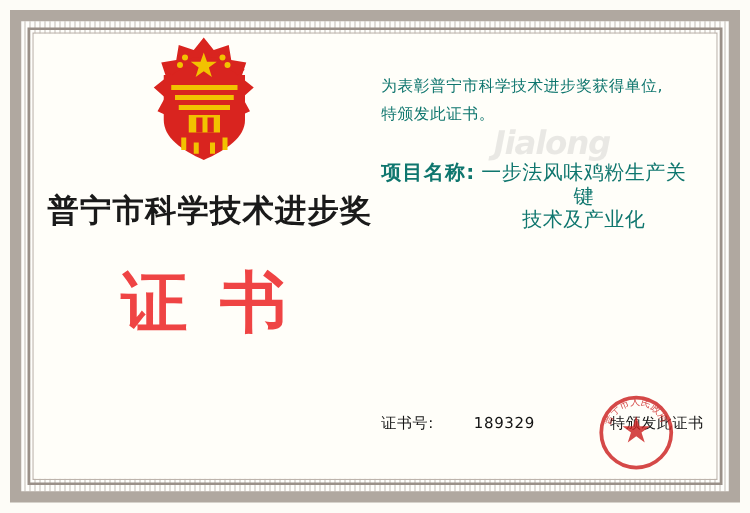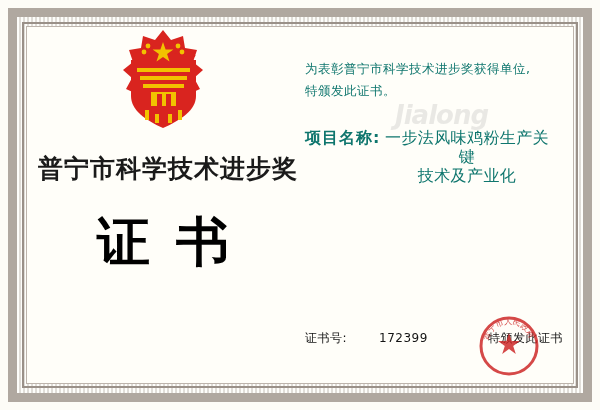--- a/index.html
+++ b/index.html
@@ -94,21 +94,21 @@
     font-size: 25px;
     font-weight: bold;
     color: #1a1a1a;
     letter-spacing: 1px;
     white-space: nowrap;
   }
   .cert-word {
     margin-top: 22px;
     font-size: 53px;
     font-weight: bold;
-    color: #000000;
+    color: #ef4444;
     letter-spacing: 26px;
     text-indent: 26px;
     white-space: nowrap;
   }
 
   
   .right-block {
     position: absolute;
     left: 305px;
     top: 58px;
@@ -270,21 +270,21 @@
         </span>
       </div>
 
 
 
     </div>
   </div>
 
   <div class="bottom-row">
     <span class="cert-no">
-      <span class="no-label">证书号:</span><span>172399</span>
+      <span class="no-label">证书号:</span><span>189329</span>
     </span>
     <span class="date">特颁发此证书</span>
   </div>
 
   <div class="seal">
     <svg viewBox="0 0 62 62" width="62" height="62" aria-hidden="true">
       <circle cx="31" cy="31" r="28" fill="none" stroke="#cc2222" stroke-width="3"></circle>
       <polygon points="31,18 33.6,26 42,26 35.2,31 37.8,39 31,34 24.2,39 26.8,31 20,26 28.4,26" fill="#cc2222"></polygon>
       <path id="sealarc" d="M9 31 A22 22 0 0 1 53 31" fill="none"></path>
       <text fill="#cc2222" font-size="8" font-family="DejaVu Sans, sans-serif">

